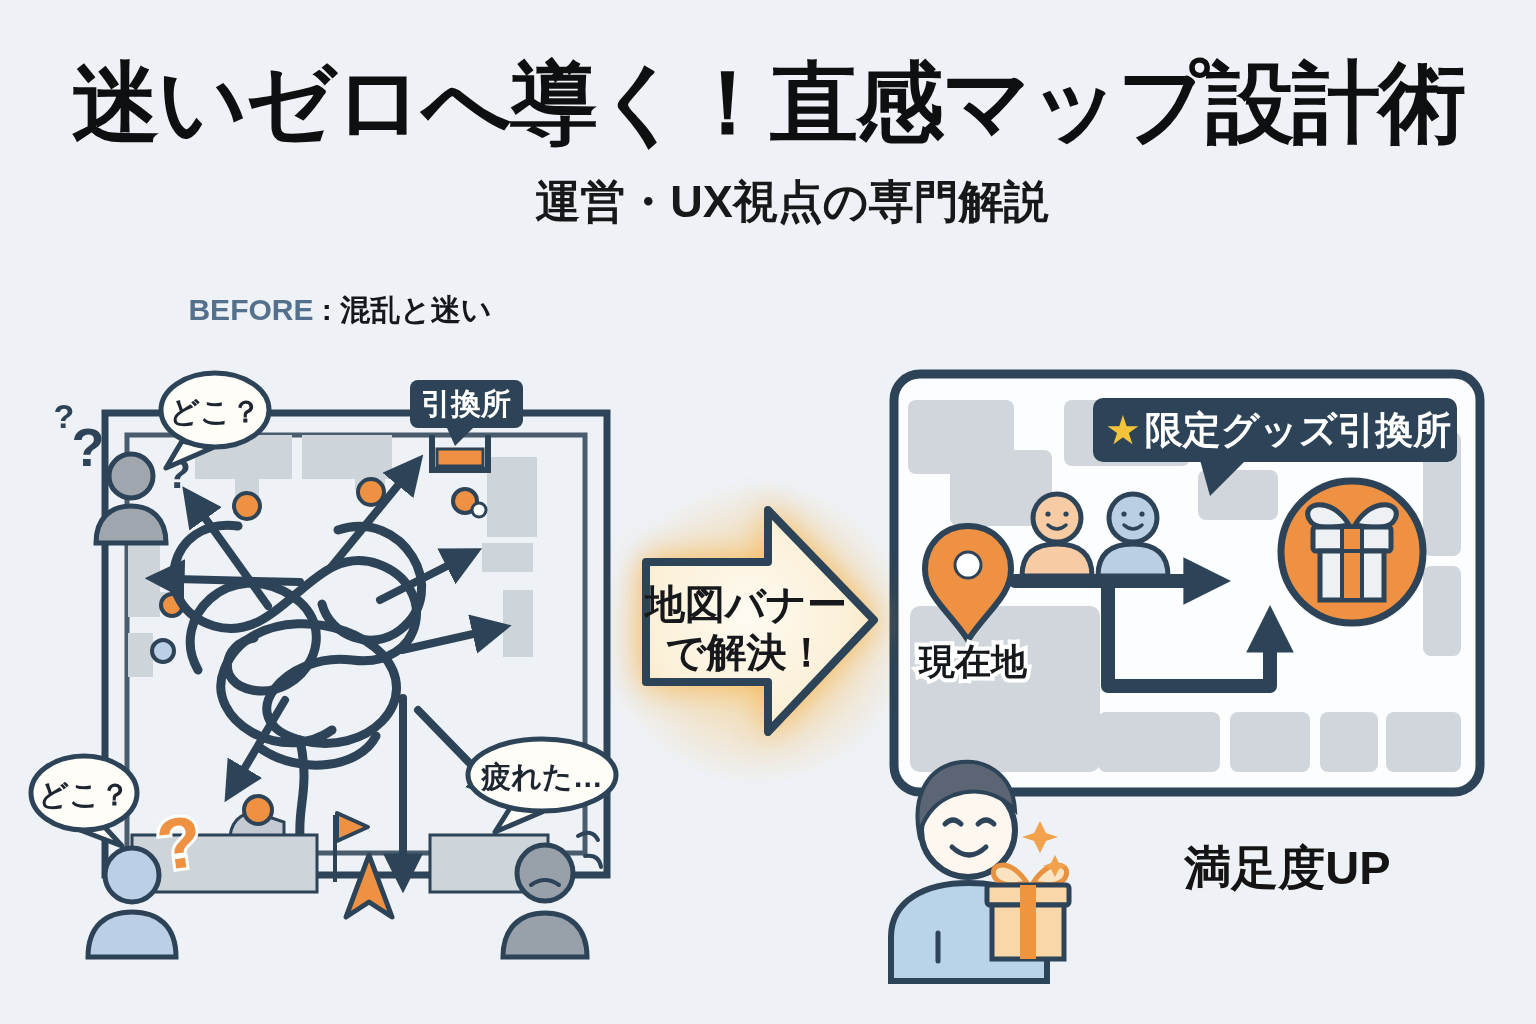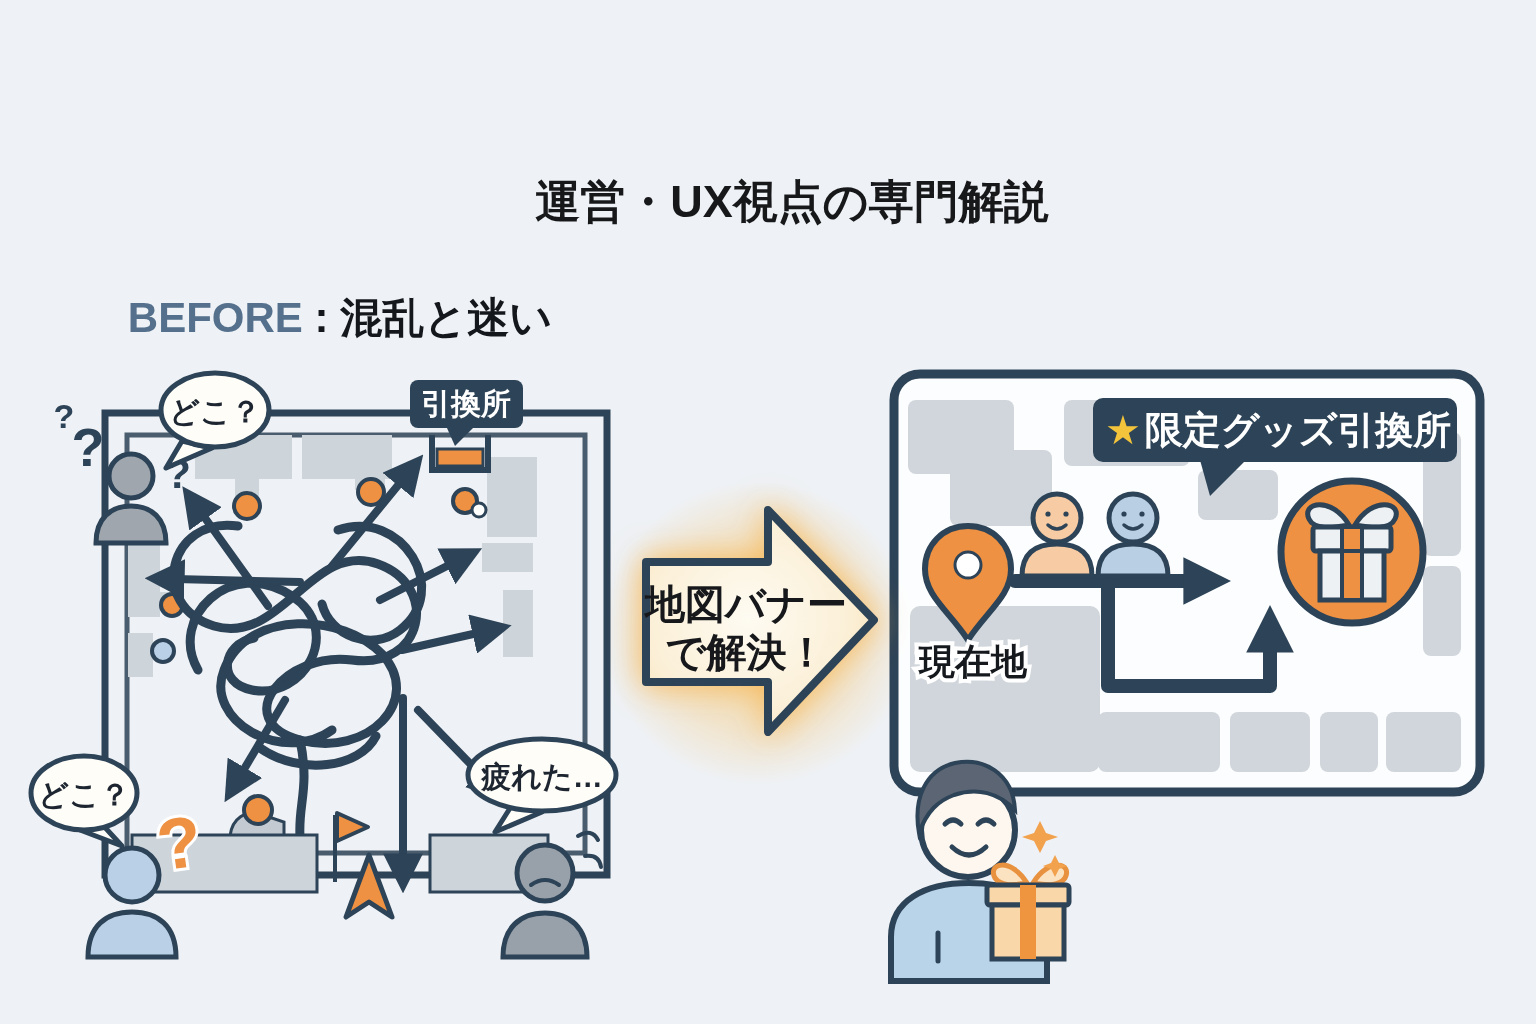--- a/index.html
+++ b/index.html
@@ -2,21 +2,21 @@
 <html><head>
 <meta charset="utf-8">
 <style>
   html,body{margin:0;padding:0;background:#dfe3e9;}
   .canvas{position:relative;width:1536px;height:1024px;background:#eef1f5;overflow:hidden;
           font-family:"Liberation Sans",sans-serif;}
   .title{position:absolute;top:44px;left:0;width:100%;text-align:center;
          font-size:88px;font-weight:900;color:#0e0f11;letter-spacing:-2px;white-space:nowrap;z-index:5;}
   .subtitle{position:absolute;top:172px;left:0;width:100%;text-align:center;
             font-size:45px;font-weight:800;color:#17181a;z-index:5;padding-left:24px;}
-  .col-heading{position:absolute;top:290px;font-size:42px;font-weight:900;
+  .col-heading{position:absolute;top:290px;font-size:30px;font-weight:900;
                white-space:nowrap;text-align:center;z-index:5;}
   .before-heading{left:40px;width:600px;}
   .after-heading{left:880px;width:620px;}
   .accent{color:#54708c;}
   .rest{color:#14171c;}
   .glow{position:absolute;left:548px;top:428px;width:420px;height:410px;z-index:1;
         background:radial-gradient(closest-side,rgba(248,198,110,0.78),rgba(248,198,110,0.30) 48%,rgba(248,198,110,0) 74%);}
   .illus{position:absolute;z-index:2;}
   .left-illus{left:0;top:368px;}
   .right-illus{left:880px;top:368px;}
@@ -27,20 +27,21 @@
                font-size:47px;font-weight:900;color:#141414;line-height:1.38;white-space:nowrap;}
   svg text{font-family:"Liberation Sans",sans-serif;}
   .svg-heavy{font-weight:900;}
   .svg-bold{font-weight:800;}
 </style>
 </head>
 <body>
 
 <div class="canvas">
 
+  <div class="title">迷いゼロへ導く！直感マップ設計術</div>
   <div class="subtitle">運営・UX視点の専門解説</div>
 
   <div class="col-heading before-heading">
     <span class="accent">BEFORE</span><span class="rest"> : </span><span class="rest">混乱と迷い</span>
   </div>
 
   <div class="glow"></div>
 
   <svg class="illus left-illus" width="660" height="656" viewBox="0 0 660 656">
     <defs>
@@ -249,15 +250,16 @@
     <path d="M158 148 C174 122 198 128 190 143 C184 152 170 150 158 148 Z" fill="#fbe2c0" stroke="#e8923f" stroke-width="5"></path>
     <rect x="112" y="150" width="82" height="20" rx="3" fill="#fad7a8" stroke="#2d4357" stroke-width="5"></rect>
     <rect x="117" y="170" width="72" height="54" fill="#fad7a8" stroke="#2d4357" stroke-width="5"></rect>
     <rect x="145" y="150" width="16" height="20" fill="#f0953f"></rect>
     <rect x="145" y="170" width="16" height="54" fill="#f0953f"></rect>
     <path d="M165 86 L171 98 L183 102 L171 106 L165 118 L159 106 L147 102 L159 98 Z" fill="#f2a14d"></path>
     <path d="M180 120 L184 128 L192 131 L184 134 L180 142 L176 134 L168 131 L176 128 Z" fill="#f2a14d"></path>
   </svg>
 
   <div class="result-text">
+    <div>満足度UP</div>
   </div>
 
 </div>
 
 </body></html>

